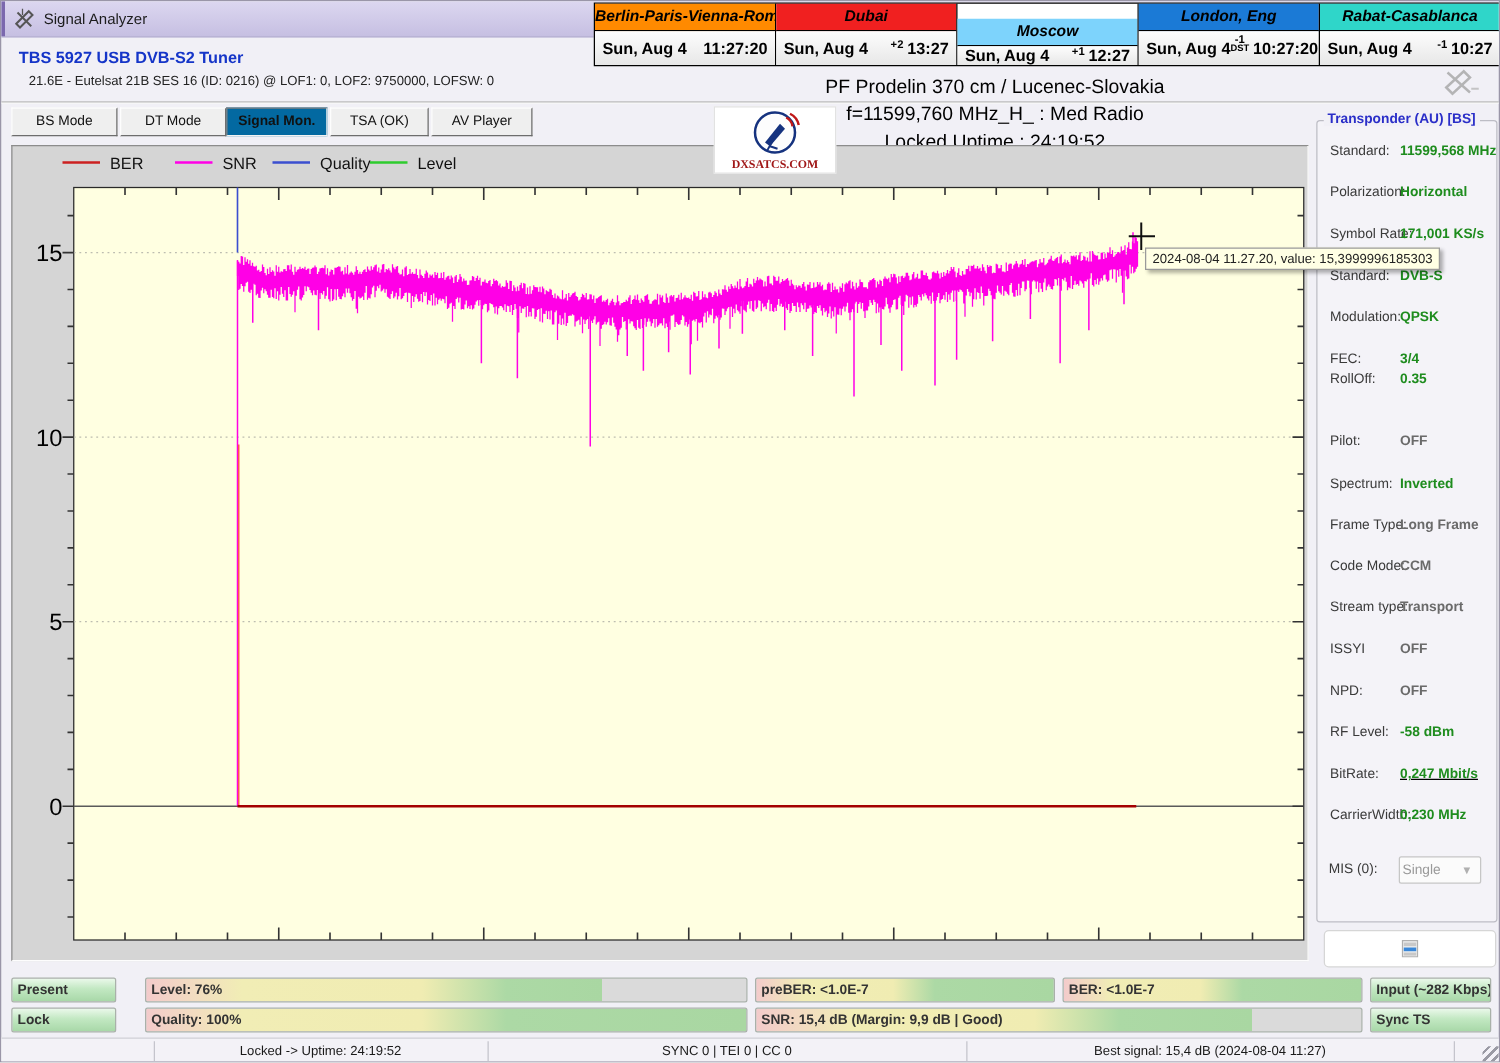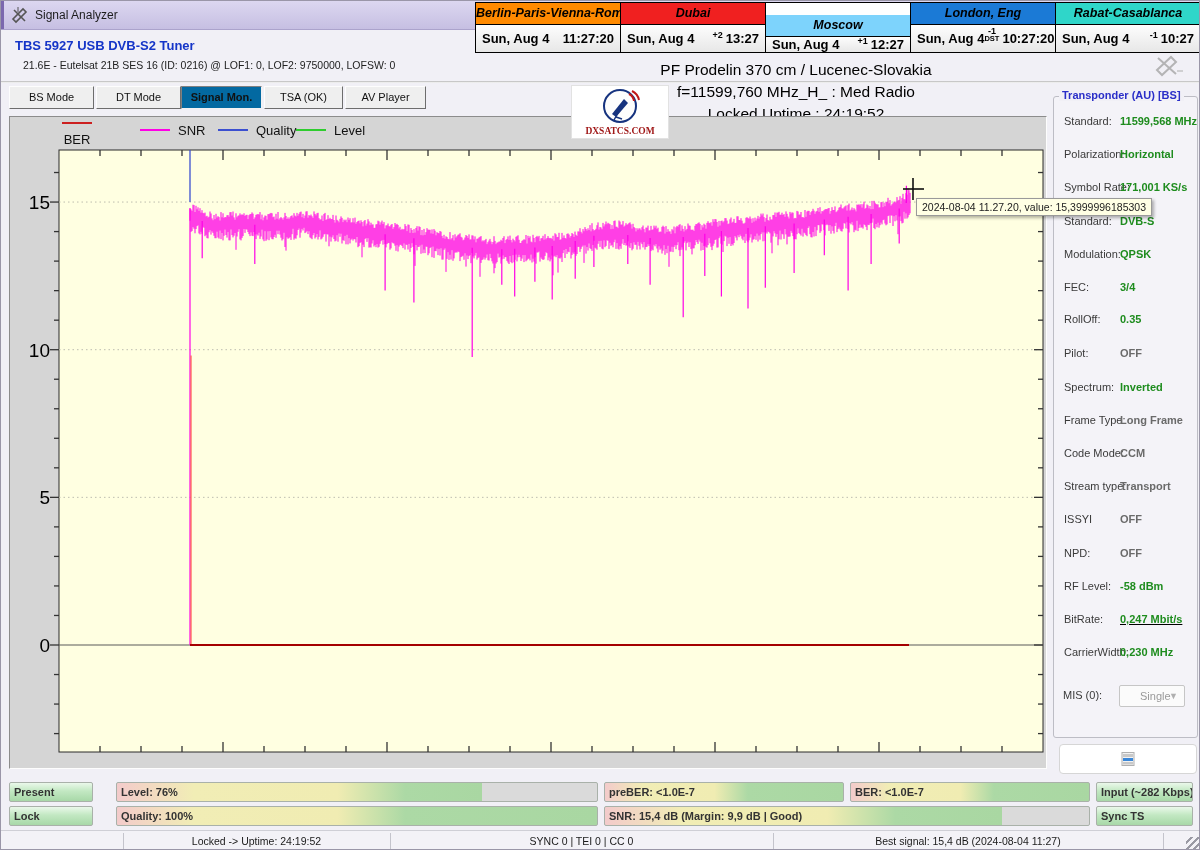--- a/index.html
+++ b/index.html
@@ -45,38 +45,38 @@
   .h1{top:60px;}.h2{top:82px;}.h3{top:104px;}
   .logo{position:absolute;left:570px;top:84px;width:96px;height:52px;background:#fff;
      border:1px solid #e2e2e2;z-index:5;}
   .sat-gray{position:absolute;left:1150px;top:50px;opacity:.75;}
   
   .chart{position:absolute;left:8px;top:115px;width:1038px;height:653px;background:#d5d5d5;
      border:1px solid;border-color:#8c8c8c #fdfdfd #fdfdfd #8c8c8c;box-sizing:border-box;}
   .legend-item{position:absolute;top:5px;height:16px;display:flex;align-items:center;gap:8px;
      font-size:13px;color:#111;}
   .legend-line{width:30px;height:0;border-top:2px solid;}
-  .li1{left:52px;flex-direction:column;}.li2{left:130px;}.li3{left:208px;}.li4{left:286px;}
+  .li1{left:40px;}.li2{left:130px;}.li3{left:208px;}.li4{left:286px;}
   .tooltip{position:absolute;left:915px;top:197px;background:#ffffe4;border:1px solid #9a9a9a;
      box-shadow:2px 2px 3px rgba(0,0,0,.3);font-size:10.5px;color:#222;padding:2px 5px;
      white-space:nowrap;z-index:40;}
   
   .panel{position:absolute;left:1052px;top:95px;width:145px;height:642px;background:#f4f3f8;
      border:1px solid #bdbdc5;border-radius:3px;box-sizing:border-box;}
   .panel-title{position:absolute;left:1058px;top:88px;font-size:11px;font-weight:bold;
      color:#2a2ec8;background:#f1f0f6;padding:0 3px;z-index:6;}
   .tp-row{position:absolute;left:10px;width:128px;height:16px;font-size:11px;white-space:nowrap;}
   .tp-label{display:inline-block;width:56px;color:#3a3a3a;vertical-align:top;}
   .tp-value{font-weight:bold;}
   .tp-value.green{color:#1e8c1e;}
   .tp-value.muted{color:#6a6a6a;}
   .mis-row{position:absolute;left:1062px;top:688px;font-size:11px;color:#3a3a3a;z-index:6;}
   .mis-dd{position:absolute;left:1118px;top:684px;width:66px;height:22px;background:#fbfbfb;
      border:1px solid #c6c6c6;border-radius:2px;box-sizing:border-box;font-size:11px;color:#9a9a9a;
-     line-height:20px;padding-left:20px;z-index:6;}
+     line-height:20px;padding-left:2px;z-index:6;}
   .mis-dd .chev{position:absolute;right:6px;top:0;color:#b0b0b0;font-size:9px;line-height:20px;}
   .stripes-btn{position:absolute;left:1058px;top:743px;width:138px;height:30px;background:#fff;
      border:1px solid #d6d6d6;border-radius:4px;box-sizing:border-box;display:flex;
      align-items:center;justify-content:center;}
   
   .bar{position:absolute;height:20px;border:1px solid #a9b1a9;border-radius:2px;
      box-sizing:border-box;overflow:hidden;}
   .bar .bar-label{font-size:11px;font-weight:bold;color:#333;line-height:18px;padding-left:4px;
      white-space:nowrap;}
   .r1{top:781px;}.r2{top:805px;}
@@ -331,21 +331,21 @@
   <div class="tooltip">2024-08-04 11.27.20, value: 15,3999996185303</div>
 
   <div class="panel">
     <div id="tp-rows" style="position:relative;width:100%;height:100%;">
         <div class="tp-row" style="top: 18px;"><span class="tp-label">Standard:</span><span class="tp-value green">11599,568 MHz</span></div>
         <div class="tp-row" style="top: 51.2px;"><span class="tp-label">Polarization:</span><span class="tp-value green">Horizontal</span></div>
         <div class="tp-row" style="top: 84.4px;"><span class="tp-label">Symbol Rate:</span><span class="tp-value green">171,001 KS/s</span></div>
         <div class="tp-row" style="top: 117.6px;"><span class="tp-label">Standard:</span><span class="tp-value green">DVB-S</span></div>
         <div class="tp-row" style="top: 150.8px;"><span class="tp-label">Modulation:</span><span class="tp-value green">QPSK</span></div>
         <div class="tp-row" style="top: 184px;"><span class="tp-label">FEC:</span><span class="tp-value green">3/4</span></div>
-        <div class="tp-row" style="top: 216px;"><span class="tp-label">RollOff:</span><span class="tp-value green">0.35</span></div>
+        <div class="tp-row" style="top: 200px;"><span class="tp-label">RollOff:</span><span class="tp-value green">0.35</span></div>
         <div class="tp-row" style="top: 250.4px;"><span class="tp-label">Pilot:</span><span class="tp-value muted">OFF</span></div>
         <div class="tp-row" style="top: 283.6px;"><span class="tp-label">Spectrum:</span><span class="tp-value green">Inverted</span></div>
         <div class="tp-row" style="top: 316.8px;"><span class="tp-label">Frame Type:</span><span class="tp-value muted">Long Frame</span></div>
         <div class="tp-row" style="top: 350px;"><span class="tp-label">Code Mode:</span><span class="tp-value muted">CCM</span></div>
         <div class="tp-row" style="top: 383.2px;"><span class="tp-label">Stream type:</span><span class="tp-value muted">Transport</span></div>
         <div class="tp-row" style="top: 416.4px;"><span class="tp-label">ISSYI</span><span class="tp-value muted">OFF</span></div>
         <div class="tp-row" style="top: 449.6px;"><span class="tp-label">NPD:</span><span class="tp-value muted">OFF</span></div>
         <div class="tp-row" style="top: 482.8px;"><span class="tp-label">RF Level:</span><span class="tp-value green">-58 dBm</span></div>
         <div class="tp-row" style="top: 516px; text-decoration: underline;"><span class="tp-label">BitRate:</span><span class="tp-value green">0,247 Mbit/s</span></div>
         <div class="tp-row" style="top: 549.2px;"><span class="tp-label">CarrierWidth:</span><span class="tp-value green">0,230 MHz</span></div>

